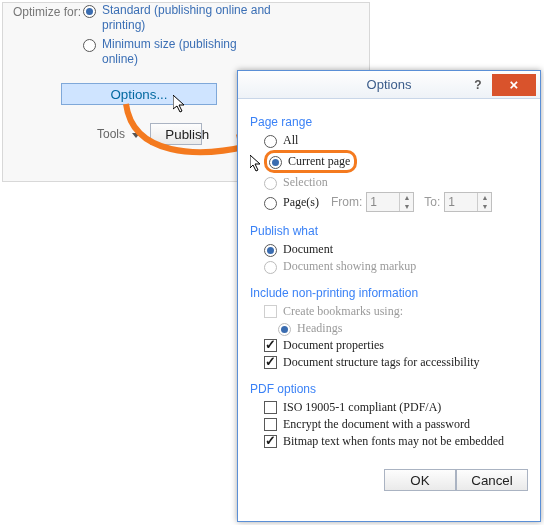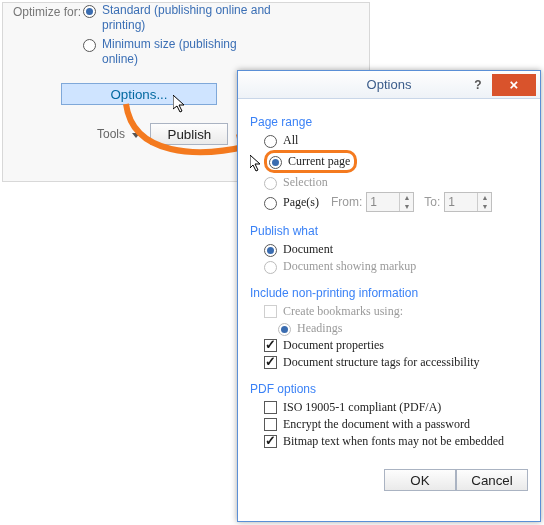--- a/index.html
+++ b/index.html
@@ -72,21 +72,21 @@
     position: absolute;
     left: 94px; top: 120px;
     display: flex; align-items: center; gap: 10px;
     color: #666;
   }
   .tools-row .caret {
     width: 0; height: 0; border-left: 4px solid transparent;
     border-right: 4px solid transparent; border-top: 5px solid #555;
     display: inline-block; margin-left: 4px;
   }
-  .publish-btn { width: 78px; height: 22px; text-align:center; }
+  .publish-btn { width: 52px; height: 22px; text-align:center; }
 
   
   .arrow {
     position: absolute;
     left: 118px; top: 96px;
     width: 160px; height: 80px;
     pointer-events: none;
   }
 
   

